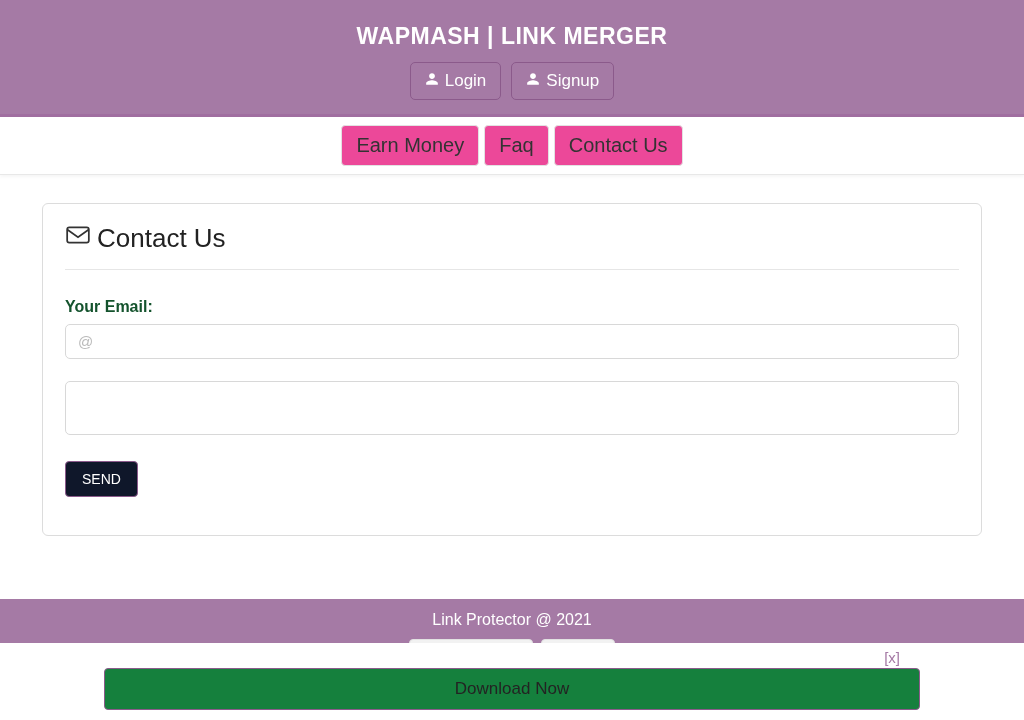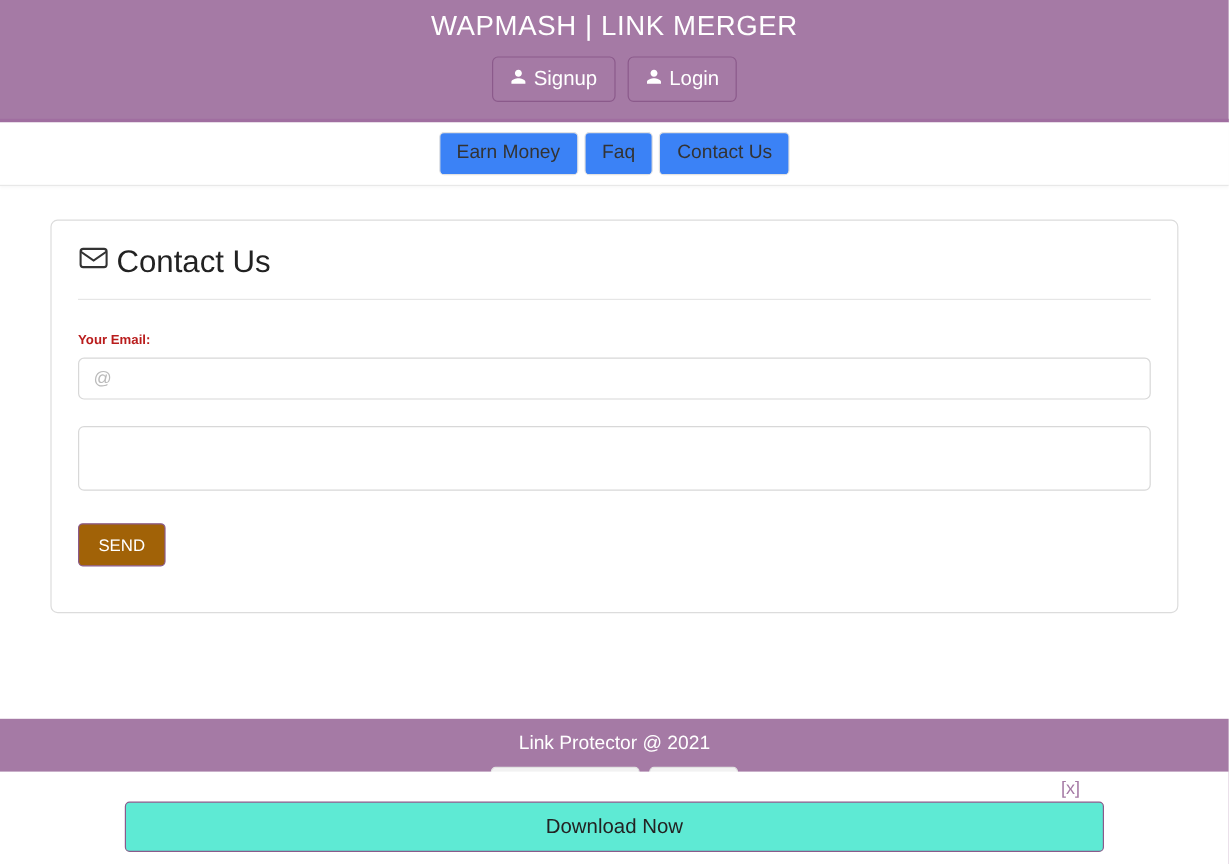--- a/index.html
+++ b/index.html
@@ -13,23 +13,24 @@
   }
   .top-header {
     background: #a57aa5;
     border-bottom: 3px solid #a06ea0;
     padding: 8px 0 14px 0;
     text-align: center;
   }
   .site-title {
     color: #ffffff;
     font-size: 23px;
-    font-weight: 400;
+    font-weight: 700;
     letter-spacing: 0.5px;
     margin-bottom: 12px;
+    margin-top: 15px;
   }
   .auth-row {
     display: flex;
     justify-content: center;
     gap: 10px;
   }
   .btn-auth {
     background: #a57aa5;
     border: 1px solid #8b5a8b;
     border-radius: 5px;
@@ -47,25 +48,25 @@
     border-bottom: 1px solid #e8e8e8;
     box-shadow: 0 2px 3px rgba(0,0,0,0.04);
     padding: 8px 0;
     text-align: center;
   }
   .nav-group {
     display: inline-flex;
     gap: 5px;
   }
   .nav-btn {
-    background: #3b82f6;
+    background: #ec4899;
     border: 1px solid #e2e2e2;
     border-radius: 4px;
     color: #333;
-    font-size: 16px;
+    font-size: 20px;
     padding: 8px 14px;
     cursor: pointer;
   }
   .main {
     padding: 28px 42px 16px 42px;
   }
   .card {
     border: 1px solid #dcdcdc;
     border-radius: 6px;
     padding: 18px 22px 38px 22px;
@@ -76,23 +77,23 @@
     gap: 6px;
     font-size: 26px;
     font-weight: 400;
     color: #222;
     padding-bottom: 14px;
     border-bottom: 1px solid #e6e6e6;
     margin-bottom: 28px;
   }
   .card-title svg { width: 26px; height: 26px; stroke: #333; fill: none; stroke-width: 1.6; }
   .form-label {
-    font-size: 11px;
+    font-size: 16px;
     font-weight: 700;
-    color: #b91c1c;
+    color: #14532d;
     margin-bottom: 8px;
     display: block;
   }
   .text-input {
     width: 100%;
     border: 1px solid #d8d8d8;
     border-radius: 5px;
     padding: 8px 12px;
     font-size: 15px;
     color: #333;
@@ -103,21 +104,21 @@
     width: 100%;
     min-height: 54px;
     border: 1px solid #d8d8d8;
     border-radius: 5px;
     padding: 8px 12px;
     font-size: 15px;
     resize: none;
     margin-bottom: 22px;
   }
   .btn-send {
-    background: #a16207;
+    background: #0f172a;
     border: 1px solid #8b5a8b;
     border-radius: 4px;
     color: #ffffff;
     font-size: 14px;
     padding: 9px 16px;
     cursor: pointer;
   }
   
   .footer-strip {
     position: absolute;
@@ -159,21 +160,21 @@
     text-align: right;
     color: #a57aa5;
     font-size: 15px;
     padding-right: 116px;
     margin-bottom: 2px;
     cursor: pointer;
   }
   .ad-bar {
     width: 816px;
     margin: 0 auto;
-    background: #5eead4;
+    background: #15803d;
     border: 1px solid #8b5a8b;
     border-radius: 4px;
     color: #232323;
     font-size: 17px;
     text-align: center;
     padding: 10px 0;
     cursor: pointer;
   }
 </style>
 </head>
@@ -181,29 +182,29 @@
 
 <div class="top-header">
   <div class="site-title">WAPMASH | LINK MERGER</div>
   <div class="auth-row">
     <button class="btn-auth">
       <span>
         <svg viewBox="0 0 24 24">
             <path d="M12 12c2.8 0 5-2.2 5-5s-2.2-5-5-5-5 2.2-5 5 2.2 5 5 5zm0 2c-3.3 0-10 1.7-10 5v3h20v-3c0-3.3-6.7-5-10-5z"></path>
           </svg>
       </span>
-      <span>Signup</span>
+      <span>Login</span>
     </button>
     <button class="btn-auth">
       <span>
         <svg viewBox="0 0 24 24">
             <path d="M12 12c2.8 0 5-2.2 5-5s-2.2-5-5-5-5 2.2-5 5 2.2 5 5 5zm0 2c-3.3 0-10 1.7-10 5v3h20v-3c0-3.3-6.7-5-10-5z"></path>
           </svg>
       </span>
-      <span>Login</span>
+      <span>Signup</span>
     </button>
   </div>
 </div>
 
 <div class="nav-bar">
   <div class="nav-group">
     <button class="nav-btn">Earn Money</button>
     <button class="nav-btn">Faq</button>
     <button class="nav-btn">Contact Us</button>
   </div>

